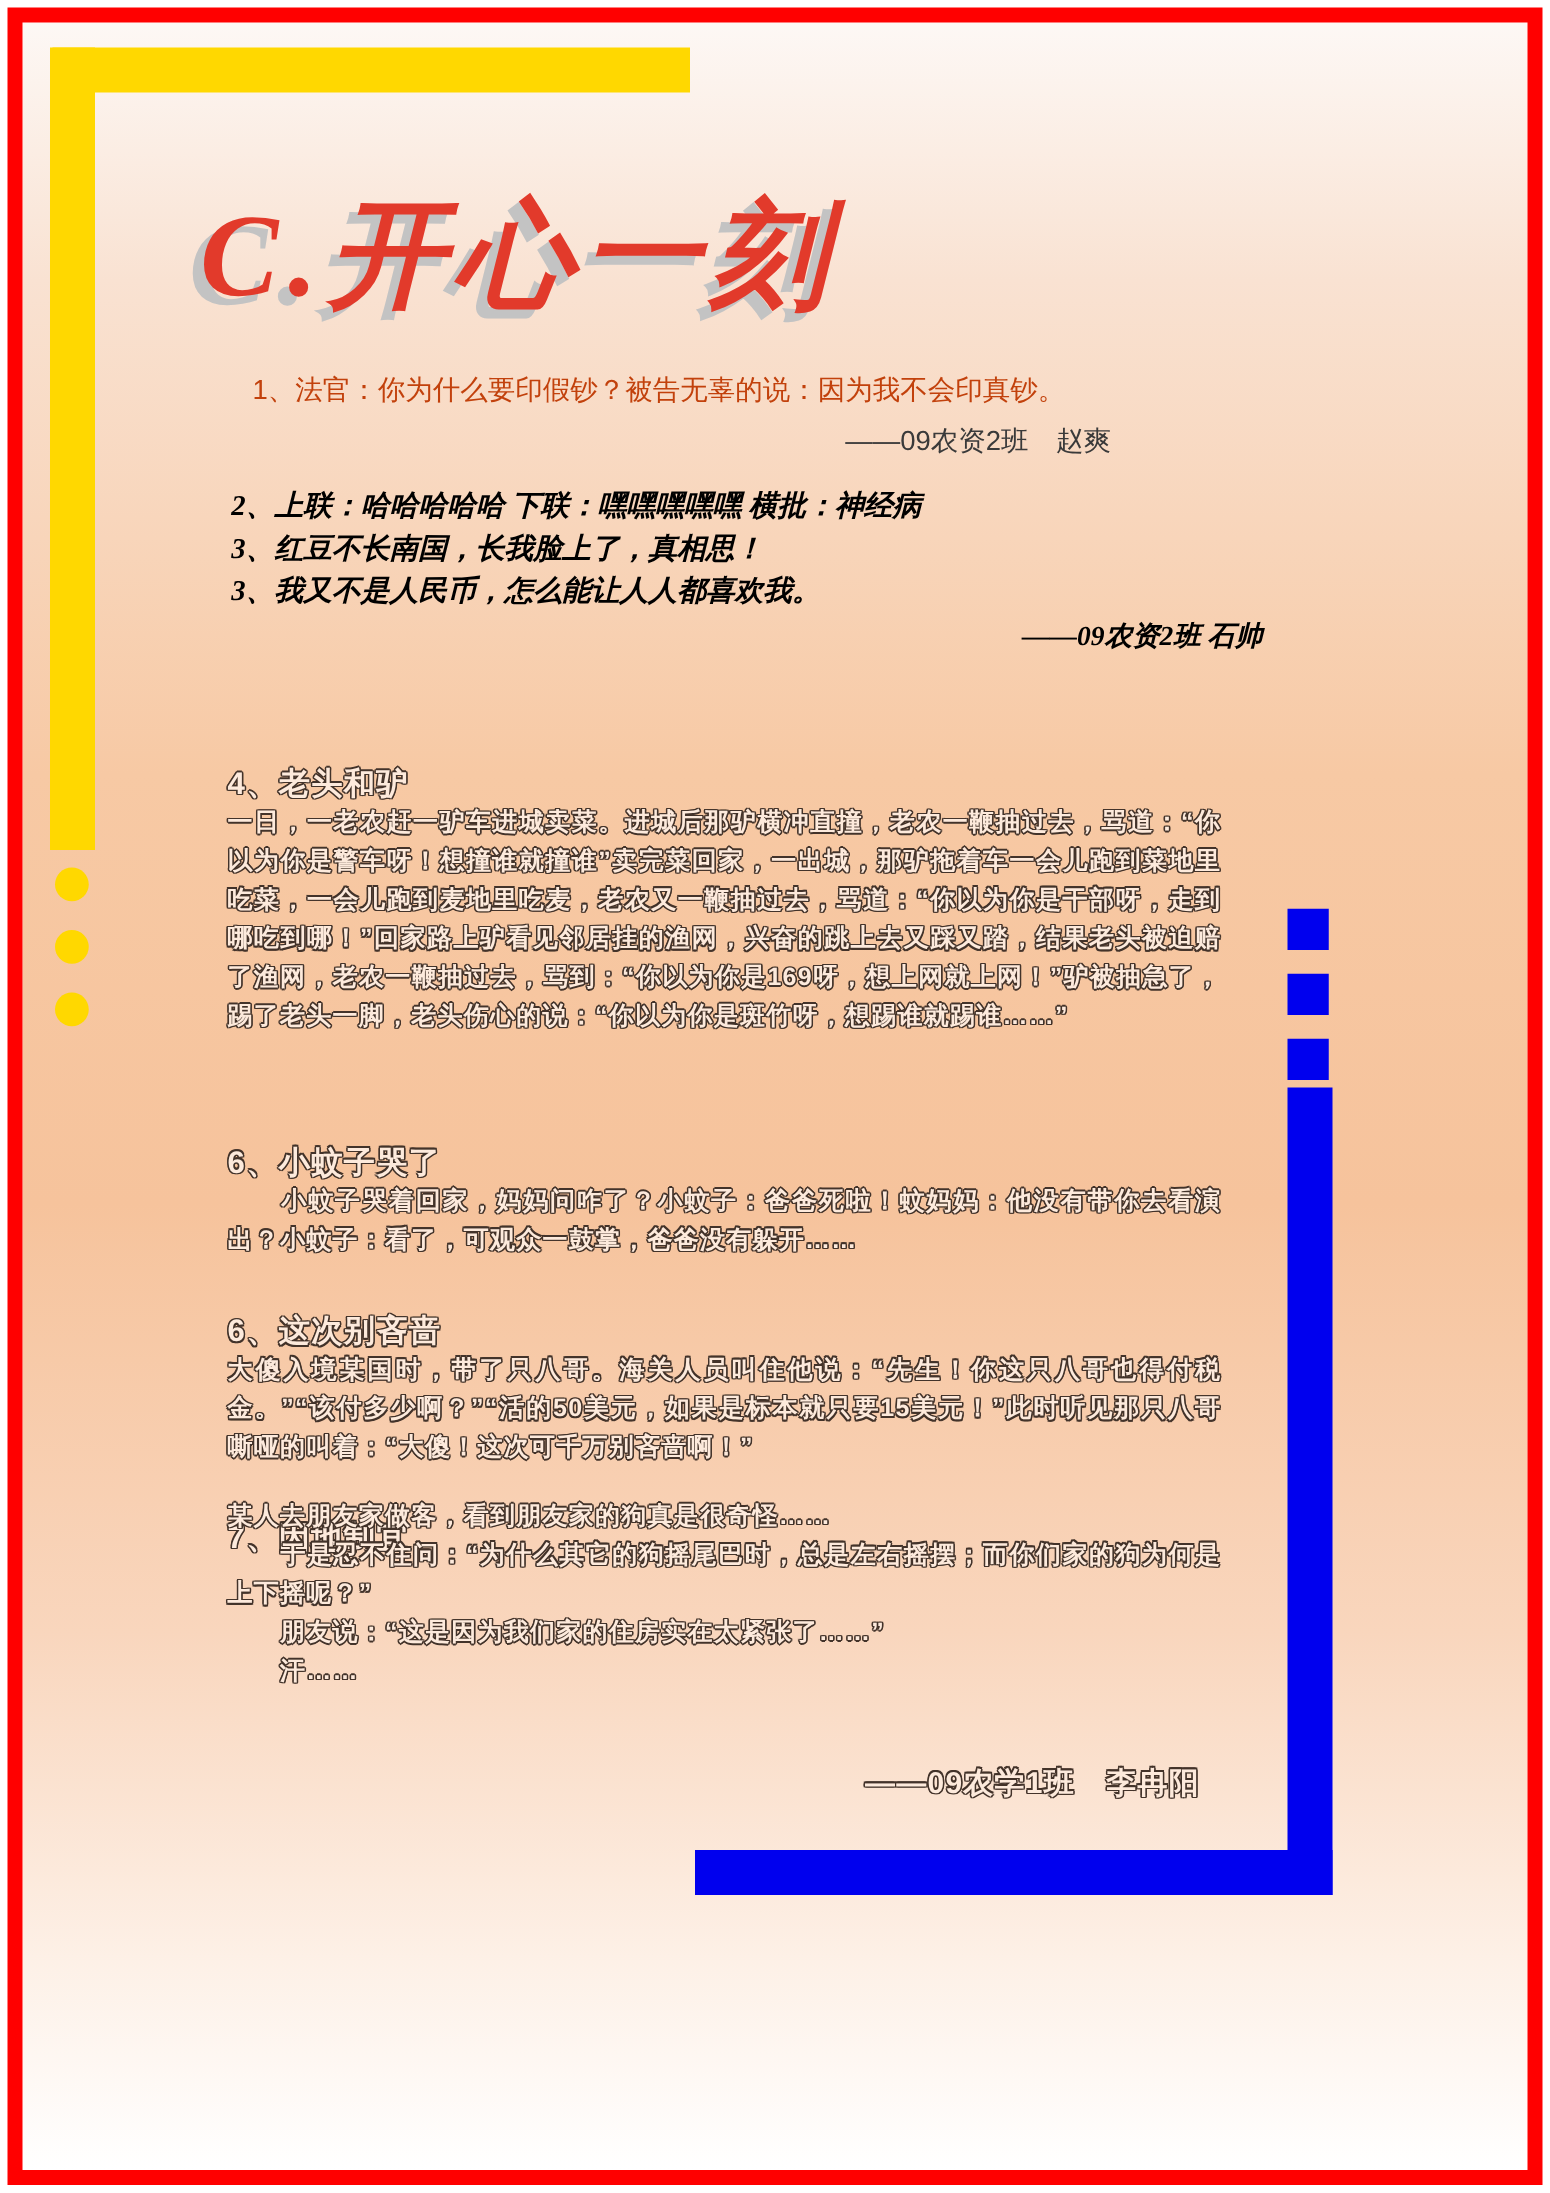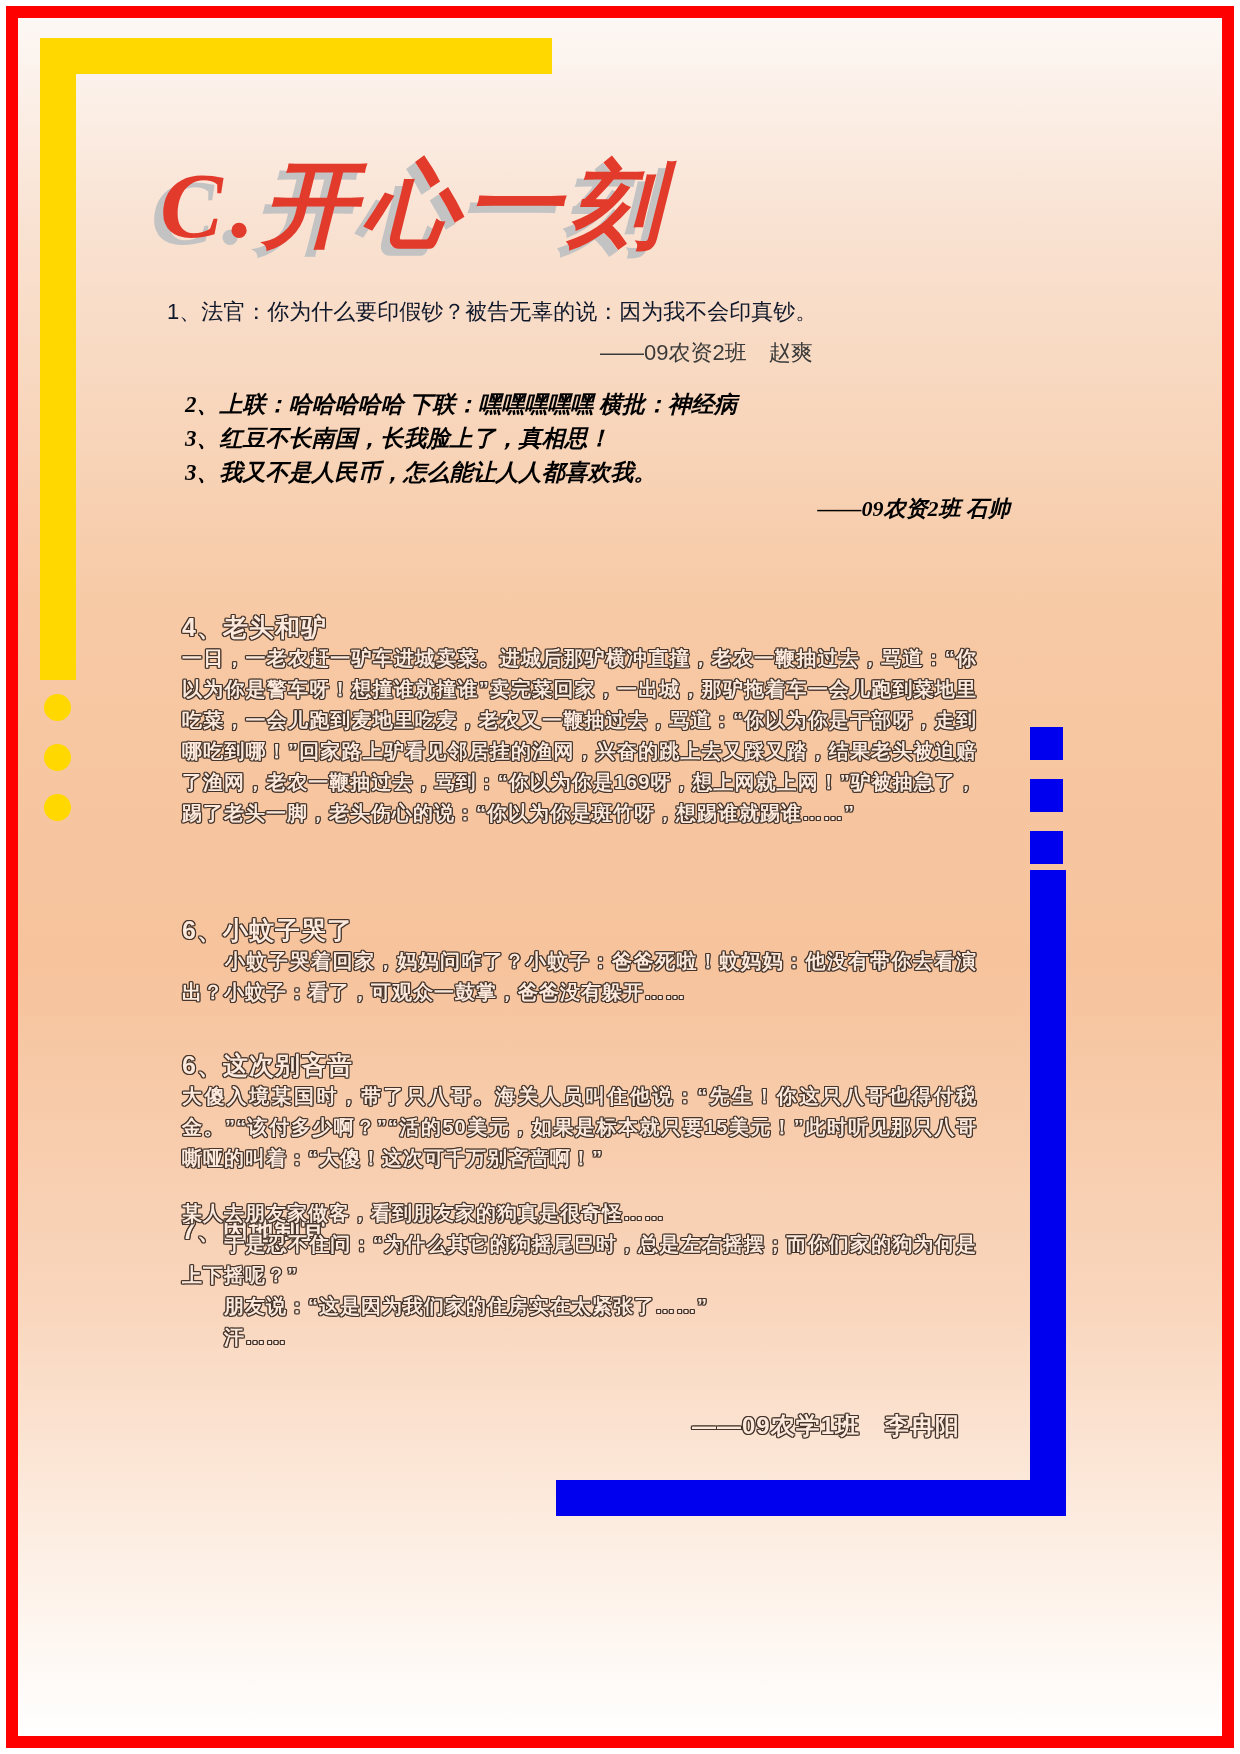--- a/index.html
+++ b/index.html
@@ -43,26 +43,26 @@
     font-family:"Liberation Serif","DejaVu Serif",serif;
     font-style:italic;font-weight:bold;
     font-size:94px;line-height:110px;letter-spacing:8px;
     color:#e23a2b;
     text-shadow:-9px 7px 0 #c3c3c3;
     white-space:nowrap;
   }
 
   
   .joke1-text{
-    position:absolute;left:167px;top:297px;width:790px;
-    font-size:22px;line-height:30px;color:#0f172a;
+    position:absolute;left:202px;top:297px;width:790px;
+    font-size:22px;line-height:30px;color:#c2410c;
   }
   .joke1-attr{
     position:absolute;left:600px;top:338px;width:365px;
-    font-size:22px;color:#3a3a3a;text-align:left;
+    font-size:22px;color:#3a3a3a;text-align:center;
   }
 
   
   .cursive{
     font-family:"Liberation Serif","DejaVu Serif",serif;
     font-style:italic;font-weight:bold;color:#000000;
   }
   .couplet-line{position:absolute;left:185px;width:820px;font-size:23px;line-height:30px;}
   .cl0{top:390px;} .cl1{top:424px;} .cl2{top:458px;}
   .couplet-attr{position:absolute;left:650px;top:494px;width:360px;font-size:22px;text-align:right;}

